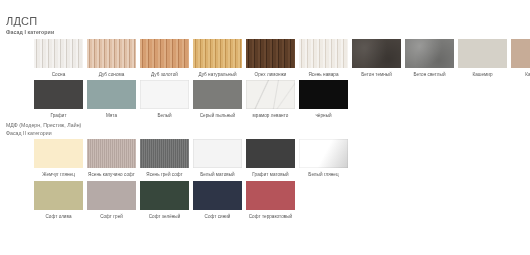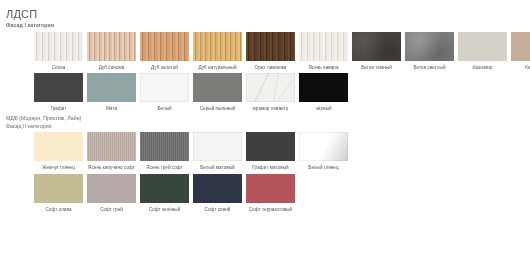--- a/index.html
+++ b/index.html
@@ -3,21 +3,21 @@
 <meta charset="utf-8">
 <style>
   html,body{margin:0;padding:0;}
   body{
     width:530px;height:255px;
     background:#ffffff;
     font-family:"Liberation Sans","DejaVu Sans",sans-serif;
     color:#4a4a4a;
     overflow:hidden;
   }
-  .page{position:relative;width:530px;height:201px;padding:8px 0 0 6px;box-sizing:border-box;border-radius:18px;}
+  .page{position:relative;width:530px;height:201px;padding:15px 0 0 6px;box-sizing:border-box;border-radius:18px;}
 
   .title{
     font-size:11px;color:#595959;font-weight:400;
     letter-spacing:.2px;margin:0 0 2px 0;line-height:12px;
   }
   .subtitle{
     font-size:5.2px;color:#6b6b6b;font-weight:700;
     letter-spacing:.1px;margin:0 0 3px 0;line-height:7px;
   }
   .section-note{

